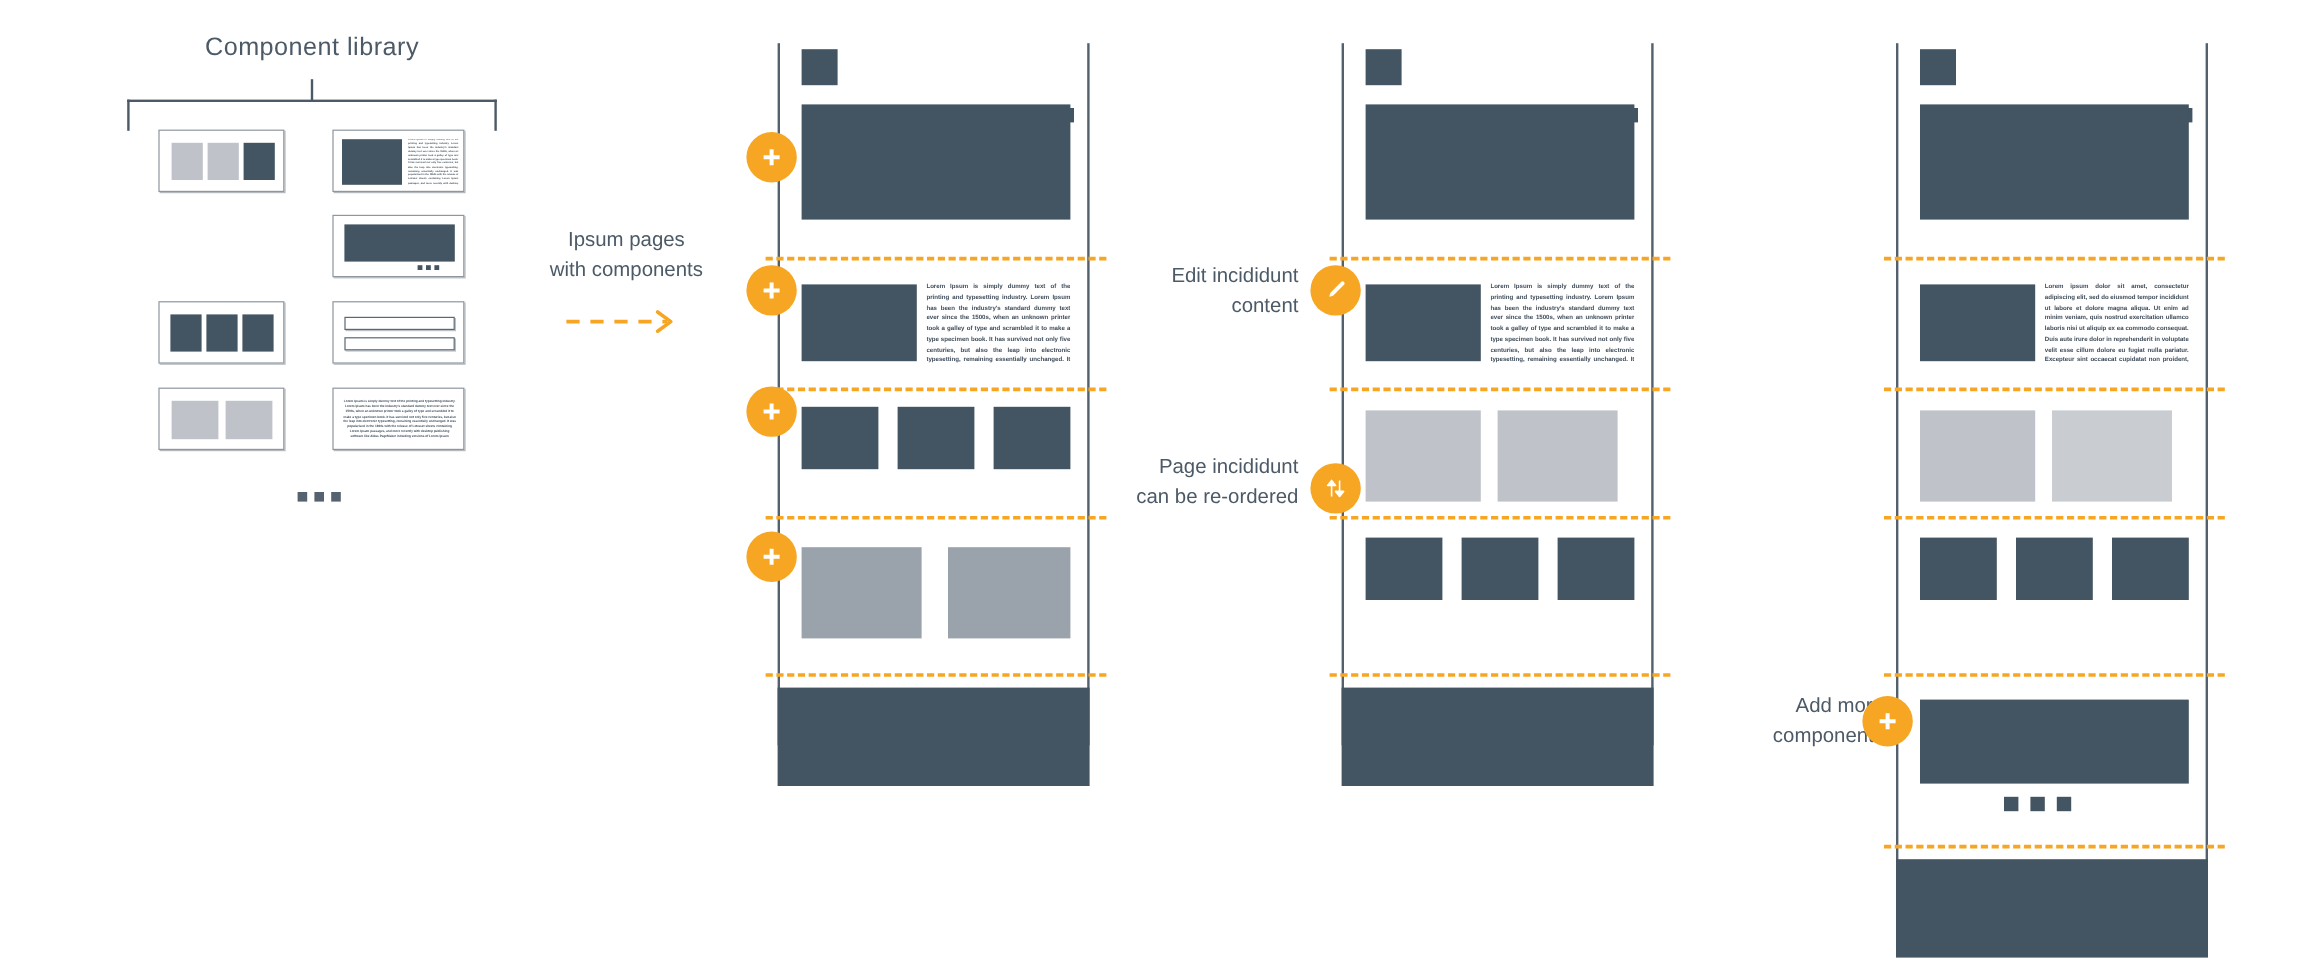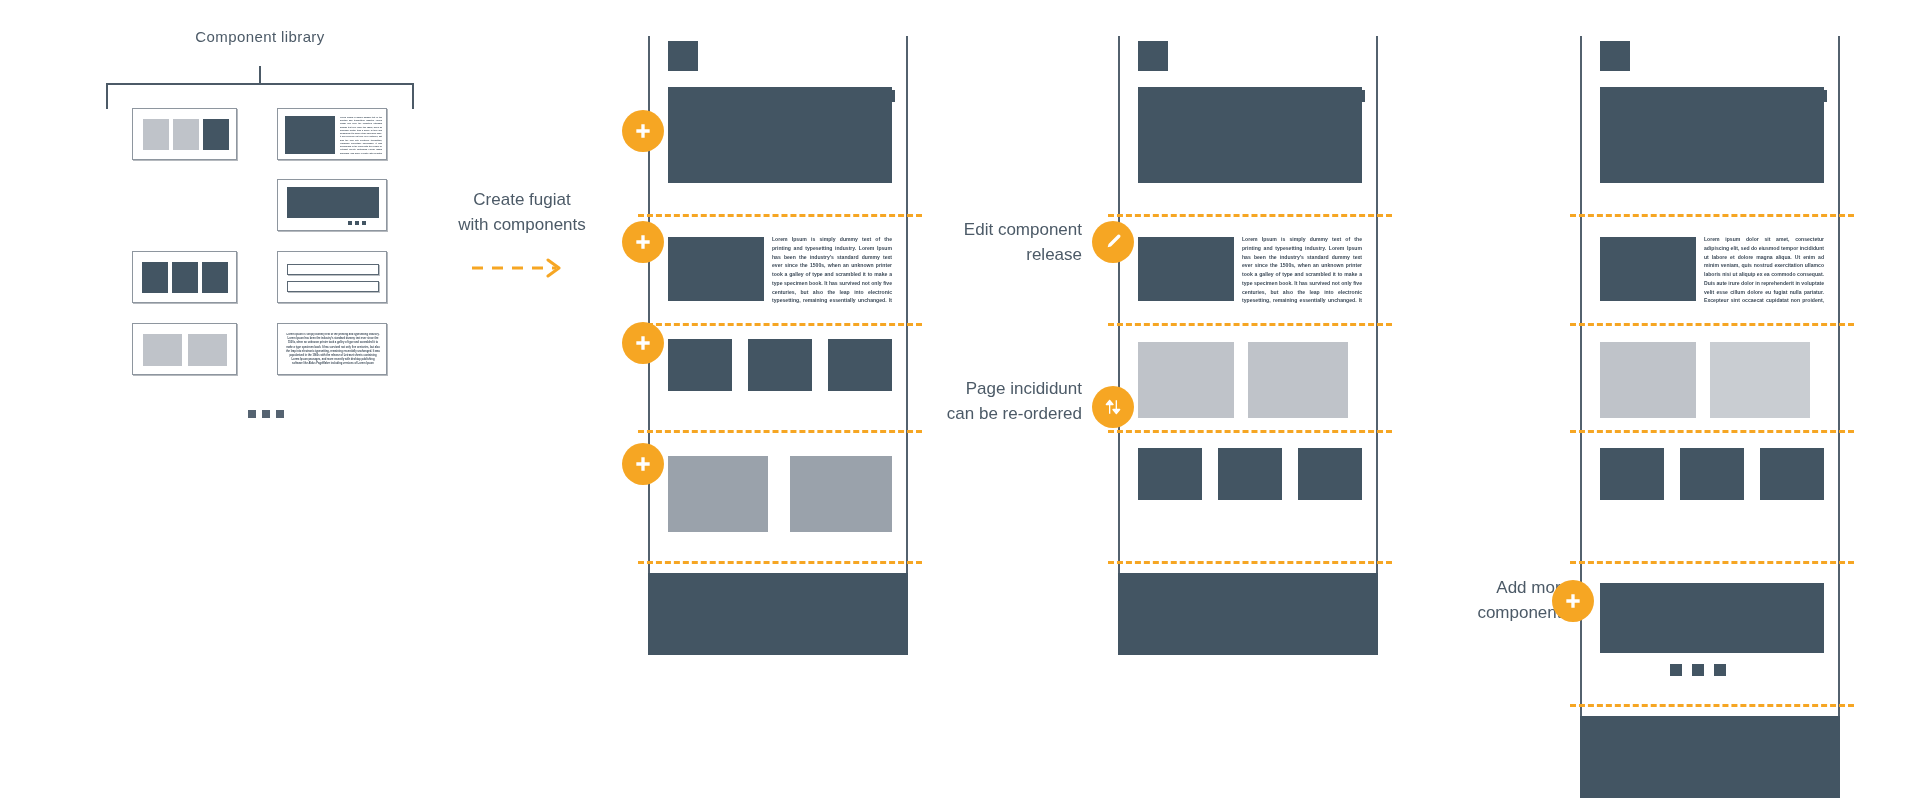--- a/index.html
+++ b/index.html
@@ -14,21 +14,21 @@
   
   .abs { position: absolute; }
   .dark  { background: #435563; }
   .gray  { background: #bfc3c9; }
   .gray2 { background: #9aa2ab; }
   .gray3 { background: #c9cdd2; }
 
   
   .lib-title {
     position: absolute; left: 100px; top: 28px; width: 320px;
-    text-align: center; font-size: 15px; color: #4c5a67;
+    text-align: center; font-size: 21px; color: #4c5a67;
     letter-spacing: .4px; white-space: nowrap;
   }
   .bracket {
     position: absolute; left: 106px; top: 83px;
     width: 308px; height: 26px;
     border: 2px solid #4c5a67; border-bottom: none;
   }
   .bracket-stem {
     position: absolute; left: 259px; top: 66px;
     width: 2px; height: 18px; background: #4c5a67;
@@ -147,21 +147,21 @@
     </div>
   </div>
 
   <div class="ellipsis">
     <i></i>
       <i></i>
       <i></i>
   </div>
 
   <div class="flow-label" style="left:452px; top:188px; width:140px; text-align:center;">
-    <div>Create fugiat</div>
+    <div>Ipsum pages</div>
     <div>with components</div>
   </div>
   <svg class="flow-arrow" style="left:470px; top:258px;" width="106" height="20">
     <line x1="2" y1="10" x2="86" y2="10" stroke="#f6a623" stroke-width="3" stroke-dasharray="11 9" stroke-linecap="butt"></line>
     <polyline points="78,2 89,10 78,18" fill="none" stroke="#f6a623" stroke-width="3" stroke-linecap="round" stroke-linejoin="round"></polyline>
   </svg>
 
   <div class="page" style="left:648px; top:36px; width:260px; height:585px;">
     <div class="page-inner">
       <div class="abs dark" style="left:18px; top:5px; width:30px; height:30px;"></div>
@@ -209,22 +209,22 @@
         <path d="M10 4h4v6h6v4h-6v6h-4v-6H4v-4h6z" fill="#fff"></path>
       </svg>
   </div>
   <div class="badge" style="left:622px; top:443px;">
     <svg viewBox="0 0 24 24" width="20" height="20">
         <path d="M10 4h4v6h6v4h-6v6h-4v-6H4v-4h6z" fill="#fff"></path>
       </svg>
   </div>
 
   <div class="flow-label" style="left:930px; top:218px; width:152px; text-align:right;">
-    <div>Edit component</div>
-    <div>release</div>
+    <div>Edit incididunt</div>
+    <div>content</div>
   </div>
 
   <div class="flow-label" style="left:920px; top:377px; width:162px; text-align:right;">
     <div>Page incididunt</div>
     <div>can be re-ordered</div>
   </div>
 
   <div class="page" style="left:1118px; top:36px; width:260px; height:585px;">
     <div class="page-inner">
       <div class="abs dark" style="left:18px; top:5px; width:30px; height:30px;"></div>

